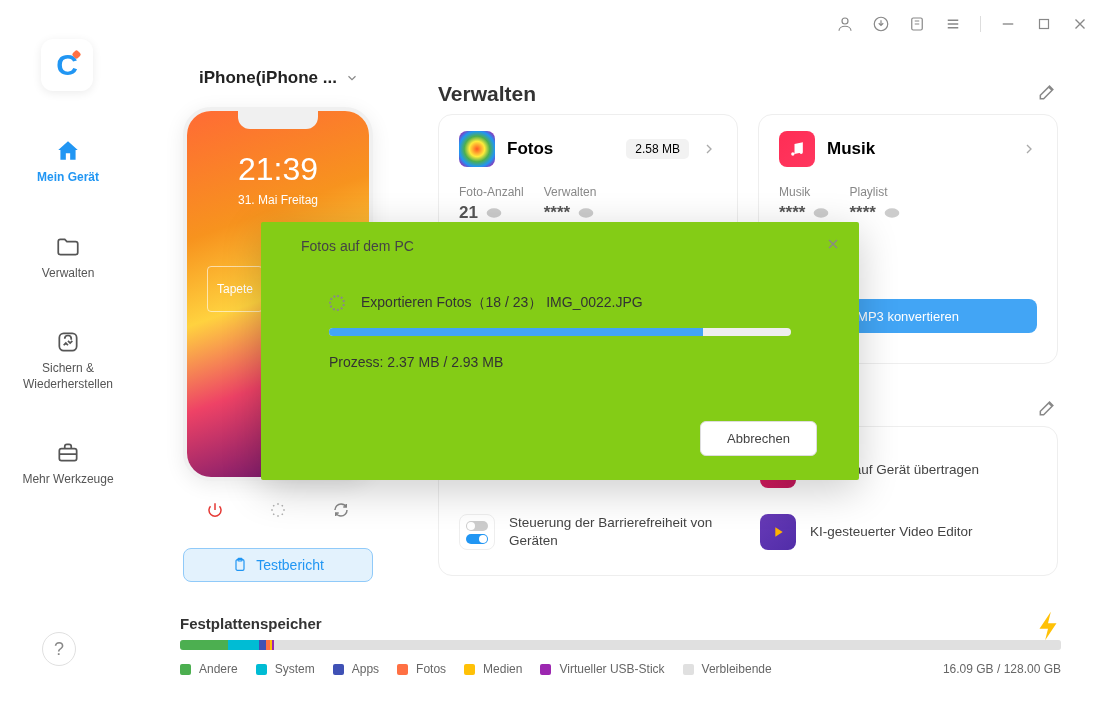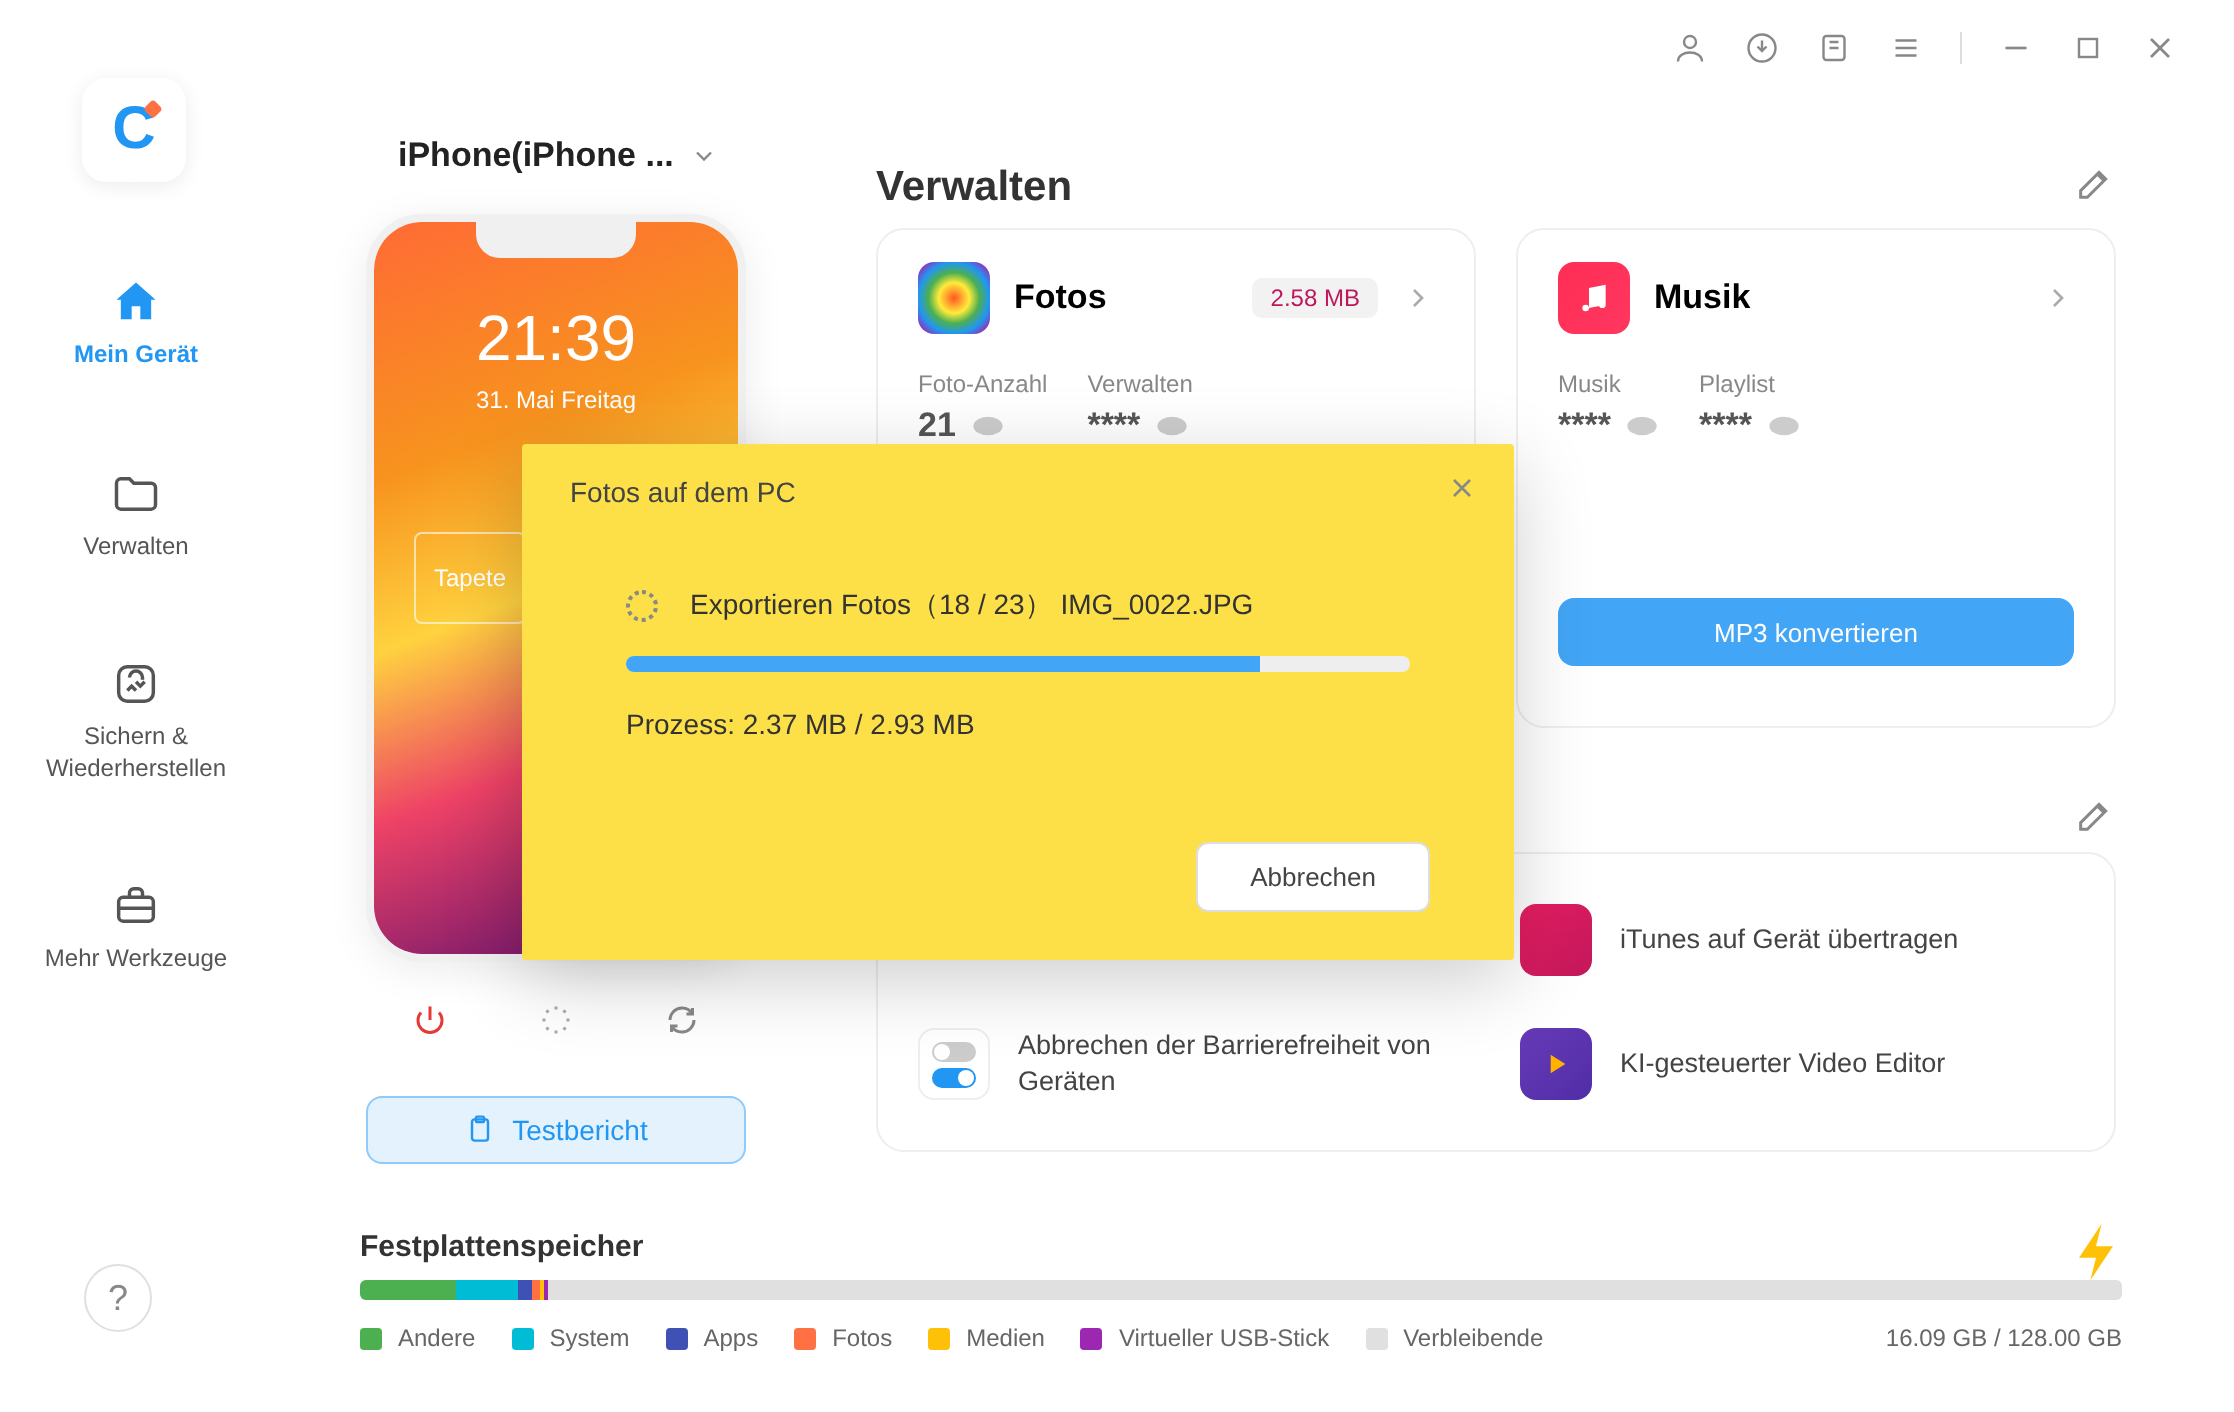--- a/index.html
+++ b/index.html
@@ -44,21 +44,21 @@
 .edit-icon1 { position: absolute; top: 82px; right: 60px; color: #888; cursor: pointer; }
 .edit-icon2 { position: absolute; top: 398px; right: 60px; color: #888; cursor: pointer; }
 
 .card { position: absolute; background: #fff; border: 1px solid #eee; border-radius: 14px; padding: 16px 20px; }
 .card-fotos { top: 114px; left: 438px; width: 300px; height: 250px; }
 .card-musik { top: 114px; left: 758px; width: 300px; height: 250px; }
 
 .card-head { display: flex; align-items: center; gap: 12px; margin-bottom: 18px; }
 .card-head .ch-icon { width: 36px; height: 36px; border-radius: 8px; display: flex; align-items: center; justify-content: center; }
 .card-head .ch-title { font-size: 17px; font-weight: 600; flex: 1; }
-.card-head .ch-size { background: #f2f2f2; padding: 3px 9px; border-radius: 5px; font-size: 12px; color: #be185d; }
+.card-head .ch-size { background: #f2f2f2; padding: 3px 9px; border-radius: 5px; font-size: 12px; color: #000000; }
 .card-head .ch-arrow { color: #aaa; }
 
 .card-row { display: flex; gap: 20px; margin-bottom: 18px; }
 .card-stat .cs-label { font-size: 12px; color: #888; margin-bottom: 4px; }
 .card-stat .cs-value { font-size: 17px; font-weight: 600; color: #555; display: flex; align-items: center; gap: 8px; }
 .card-stat .cs-value .eye { width: 16px; height: 12px; color: #ccc; }
 
 .card-btn { width: 100%; height: 34px; border-radius: 8px; display: flex; align-items: center; justify-content: center; font-size: 13px; cursor: pointer; margin-top: 8px; }
 .card-btn.primary { background: #42a5f5; color: #fff; border: none; }
 
@@ -70,21 +70,21 @@
 .storage-section { position: absolute; bottom: 30px; left: 180px; right: 56px; }
 .storage-title { font-size: 15px; font-weight: 700; color: #333; margin-bottom: 8px; }
 .storage-bar { height: 10px; background: #f0f0f0; border-radius: 3px; display: flex; overflow: hidden; margin-bottom: 12px; }
 .storage-seg { height: 100%; }
 .storage-legend { display: flex; align-items: center; gap: 18px; font-size: 12px; color: #666; }
 .storage-legend .leg { display: flex; align-items: center; gap: 8px; }
 .storage-legend .sq { width: 11px; height: 11px; border-radius: 2px; }
 .storage-total { margin-left: auto; color: #666; }
 .brush-icon { position: absolute; right: -4px; top: -6px; width: 34px; height: 34px; cursor: pointer; }
 
-.dialog { position: absolute; top: 222px; left: 261px; width: 496px; height: 258px; background: #fde047; box-shadow: 0 10px 40px rgba(0,0,0,0.2); border-radius: 2px; padding: 16px 24px; z-index: 10; }
+.dialog { position: absolute; top: 222px; left: 261px; width: 598px; height: 258px; background: #84cc16; box-shadow: 0 10px 40px rgba(0,0,0,0.2); border-radius: 2px; padding: 16px 40px; z-index: 10; }
 .dialog-title { font-size: 14px; color: #444; }
 .dialog-close { position: absolute; top: 14px; right: 18px; color: #888; cursor: pointer; }
 .dialog-body { padding: 40px 28px 0; }
 .dialog-status { display: flex; align-items: center; gap: 16px; font-size: 14px; color: #333; margin-bottom: 16px; }
 .spinner { width: 16px; height: 16px; border: 2px dotted #888; border-radius: 50%; }
 .dialog-progress { height: 8px; background: #eee; border-radius: 4px; overflow: hidden; margin-bottom: 18px; }
 .dialog-progress-fill { height: 100%; background: #42a5f5; width: 80.9%; }
 .dialog-process { font-size: 14px; color: #333; }
 .dialog-cancel { position: absolute; bottom: 24px; right: 42px; padding: 9px 26px; border: 1px solid #ddd; border-radius: 6px; background: #fff; font-size: 13px; color: #444; cursor: pointer; }
 
@@ -278,21 +278,21 @@
   </div>
   <div class="shortcut">
     <div class="sc-icon" style="background:#fff;border:1px solid #eee;display:flex;flex-direction:column;align-items:center;justify-content:center;gap:3px;">
       <div style="width:22px;height:10px;background:#ccc;border-radius:5px;position:relative;">
           <div style="width:8px;height:8px;background:#fff;border-radius:50%;position:absolute;top:1px;left:1px;"></div>
         </div>
       <div style="width:22px;height:10px;background:#2196f3;border-radius:5px;position:relative;">
           <div style="width:8px;height:8px;background:#fff;border-radius:50%;position:absolute;top:1px;right:1px;"></div>
         </div>
     </div>
-    <div class="sc-label">Abbrechen der Barrierefreiheit von Geräten</div>
+    <div class="sc-label">Steuerung der Barrierefreiheit von Geräten</div>
   </div>
   <div class="shortcut">
     <div class="sc-icon" style="background:linear-gradient(135deg,#673ab7,#512da8);display:flex;align-items:center;justify-content:center;">
       <svg width="16" height="16" viewBox="0 0 24 24" fill="#ffb300">
           <path d="M8 5v14l11-7z"></path>
         </svg>
     </div>
     <div class="sc-label">KI-gesteuerter Video Editor</div>
   </div>
 </div>

